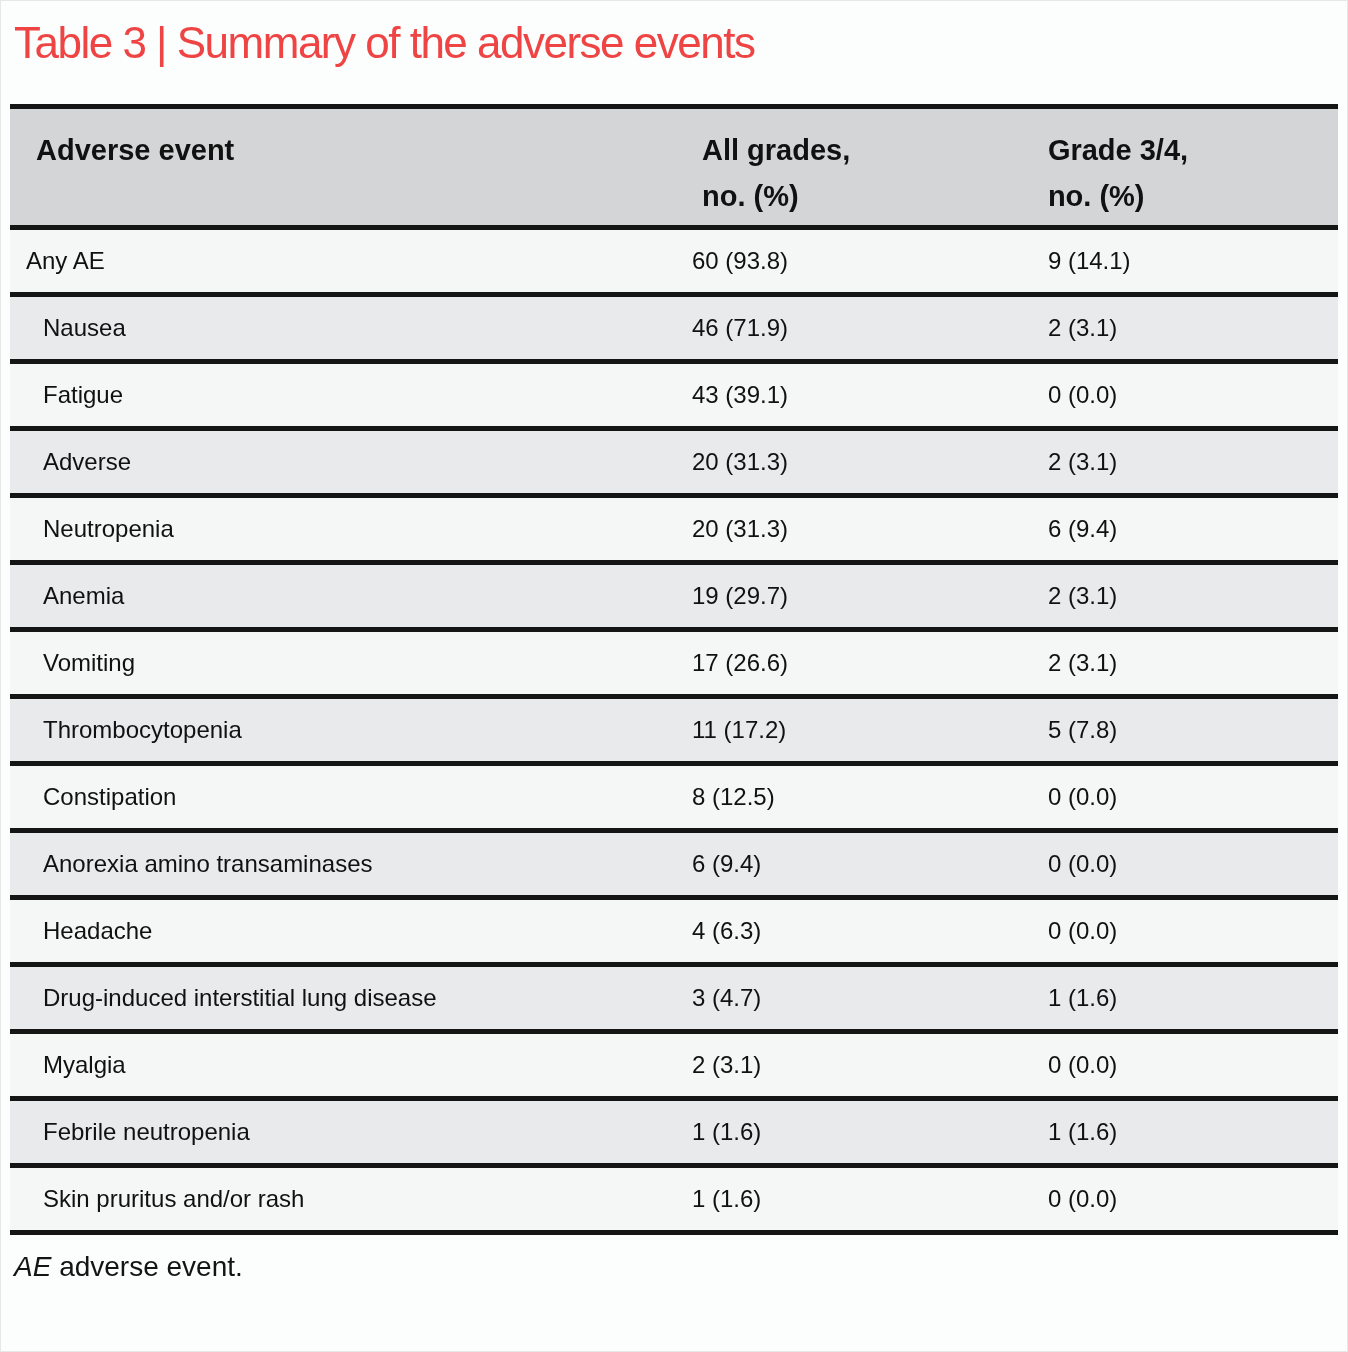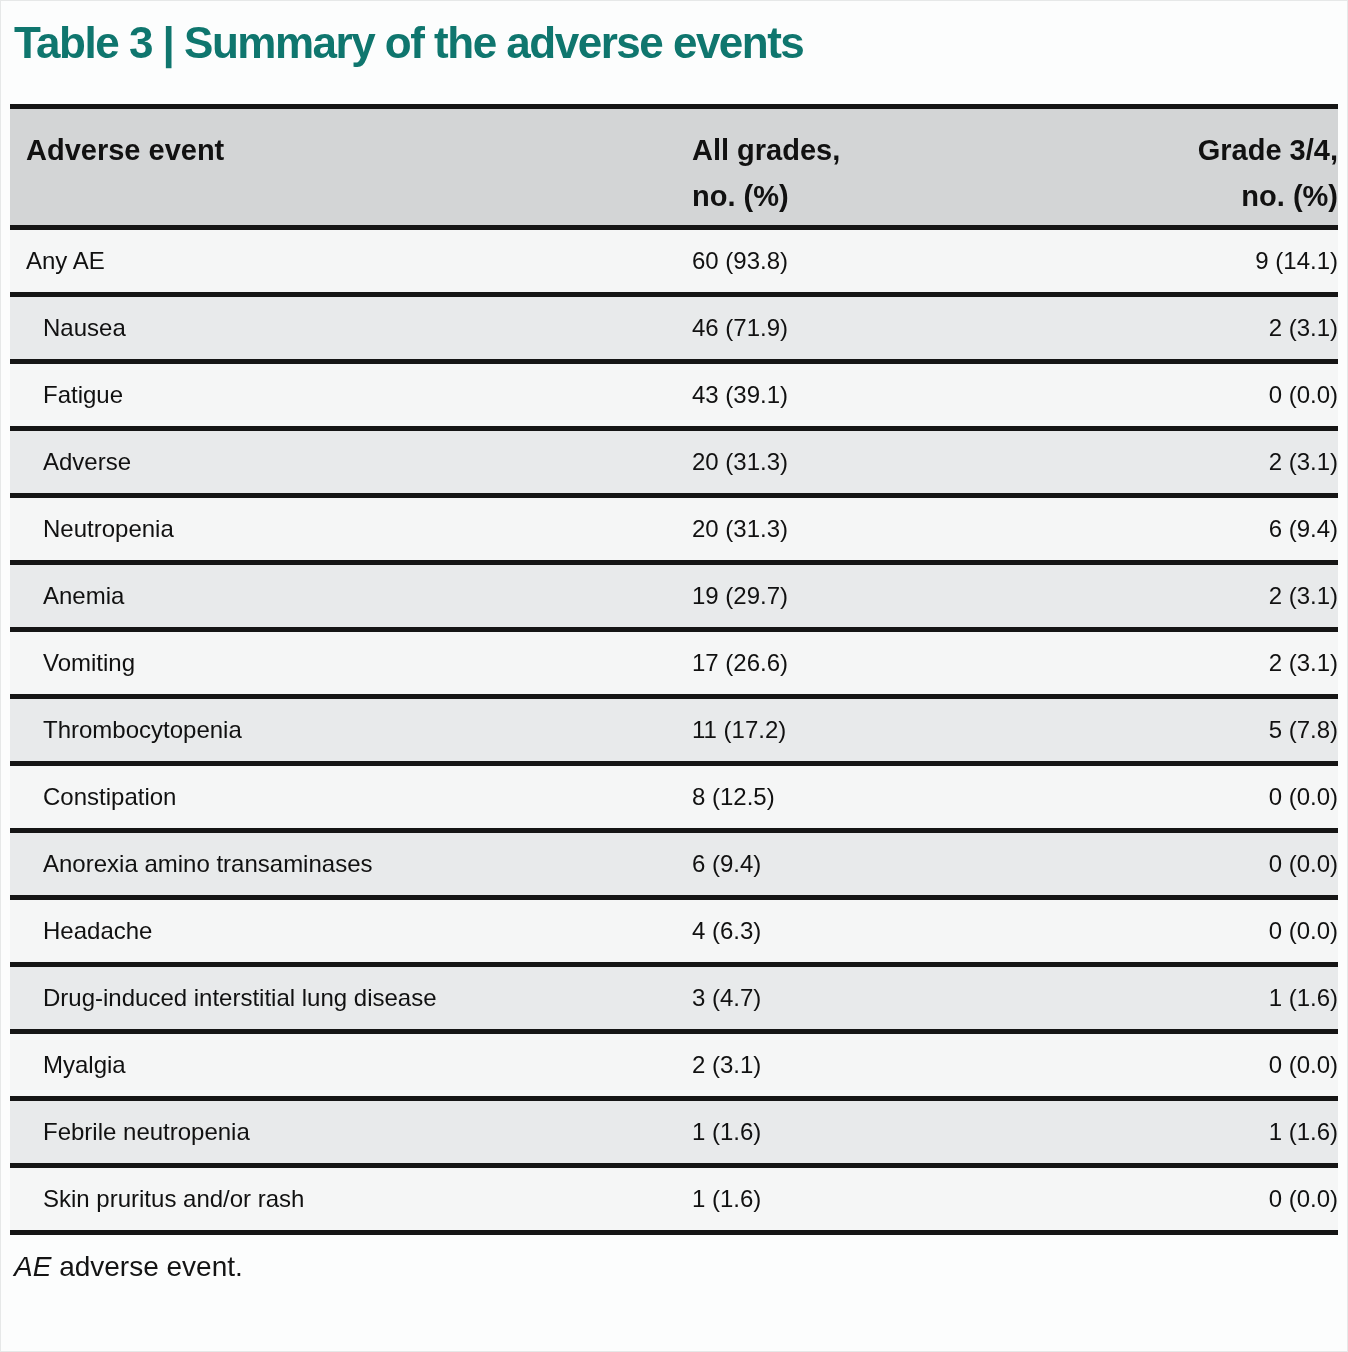--- a/index.html
+++ b/index.html
@@ -16,58 +16,58 @@
     width: 1348px;
     min-height: 1352px;
     font-family: "Liberation Sans", sans-serif;
     color: var(--text);
   }
   body { box-shadow: inset 0 0 0 1px #e6e8e8; }
   .page { padding: 0 10px; }
   .table-title {
     padding: 18px 4px 0 4px;
     font-size: 44px;
-    font-weight: 700;
+    font-weight: 400;
     letter-spacing: -1.5px;
     line-height: 50px;
-    color: #0f766e;
+    color: #ef4444;
   }
   table.ae-table {
     margin-top: 36px;
     width: 1328px;
     border-collapse: separate;
     border-spacing: 0;
     table-layout: fixed;
     border-bottom: 5px solid var(--sep);
   }
   col.c1 { width: 50.15%; }
   col.c2 { width: 27.10%; }
   col.c3 { width: 22.75%; }
   th {
     background: var(--header-bg);
     border-top: 5px solid var(--sep);
     text-align: left;
     vertical-align: top;
     height: 98px;
-    padding: 18px 0 0 16px;
+    padding: 18px 0 0 26px;
     font-size: 29px;
     font-weight: 700;
     line-height: 46px;
     white-space: pre-line;
   }
   td {
     border-top: 5px solid var(--sep);
     height: 62px;
     padding: 0 0 0 16px;
     font-size: 24px;
     vertical-align: middle;
     overflow: hidden;
     white-space: nowrap;
   }
-  th:nth-child(3), td:nth-child(3) { padding-left: 12px; text-align: right; }
+  th:nth-child(3), td:nth-child(3) { padding-left: 12px; }
   tbody tr:nth-child(odd)  td { background: var(--row-light); }
   tbody tr:nth-child(even) td { background: var(--row-shaded); }
   td.indent { padding-left: 33px; }
   
   tbody td { position: relative; }
   tbody td:nth-child(n+2)::before {
     content: "";
     position: absolute;
     left: -1px;
     top: -5px;

